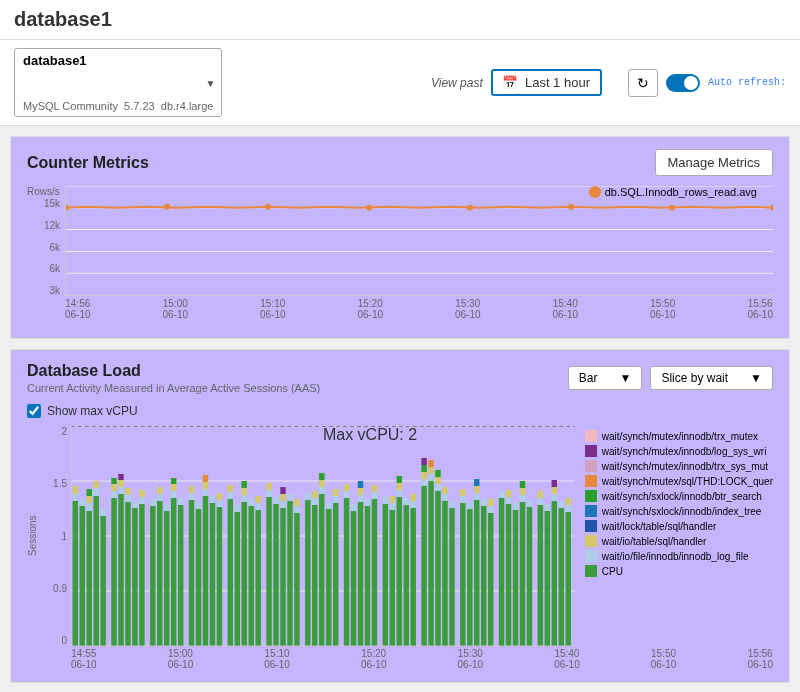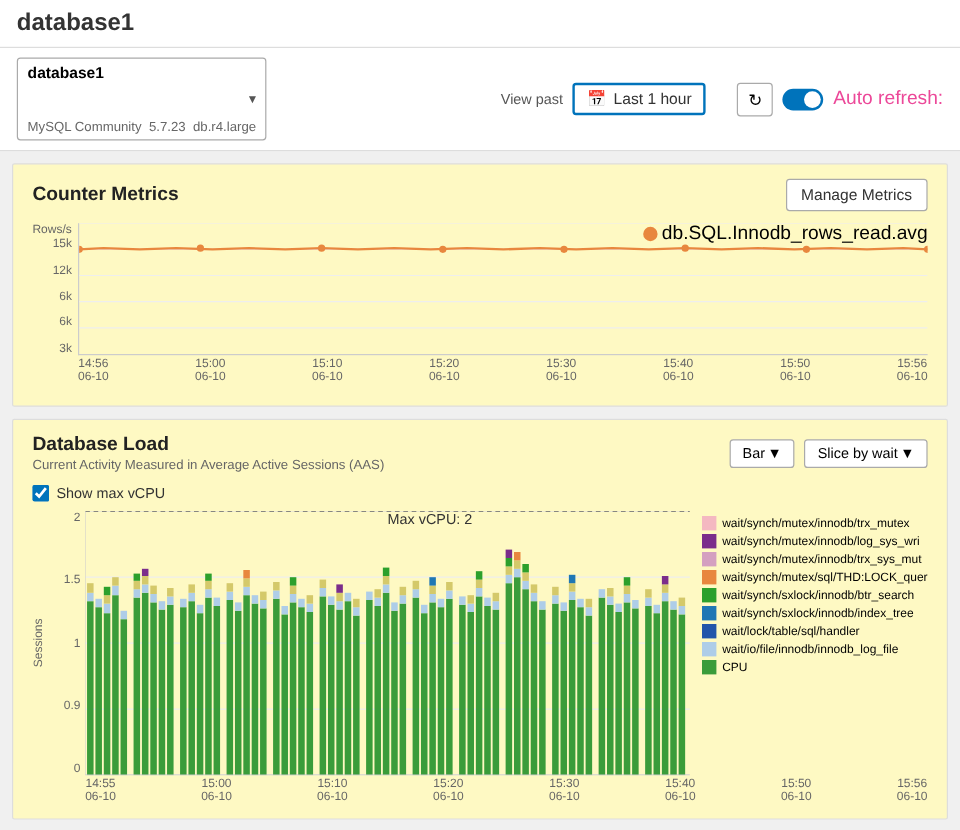--- a/index.html
+++ b/index.html
@@ -46,21 +46,21 @@
       transform: translateY(-50%);
       font-size: 10px;
       color: #555;
     }
     .view-past-group {
       display: flex;
       align-items: center;
       gap: 8px;
       margin-left: auto;
     }
-    .view-past-label { font-size: 12px; color: #555; }
+    .view-past-label { font-size: 12px; color: #555; font-style: italic; }
     .view-past-select {
       border: 2px solid #0073bb;
       border-radius: 3px;
       padding: 4px 10px;
       background: #fff;
       color: #333;
       font-size: 13px;
       display: flex;
       align-items: center;
       gap: 6px;
@@ -96,24 +96,24 @@
     .toggle-switch::after {
       content: '';
       position: absolute;
       width: 14px;
       height: 14px;
       background: #fff;
       border-radius: 50%;
       top: 2px;
       right: 2px;
     }
-    .auto-refresh-label { font-size: 16px; color: #ec4899; }
+    .auto-refresh-label { font-size: 10px; color: #3b82f6; font-family: Liberation Mono, monospace; }
 
     .section {
-      background: #fef9c3;
+      background: #c4b5fd;
       margin: 10px 10px;
       border: 1px solid #ddd;
       border-radius: 2px;
       padding: 12px 16px;
     }
     .section-header {
       display: flex;
       align-items: center;
       justify-content: space-between;
       margin-bottom: 10px;
@@ -178,26 +178,26 @@
     }
     .x-label { text-align: center; }
 
     
     .line-chart-svg {
       width: 100%;
       height: 100%;
     }
     .chart-legend {
       position: absolute;
-      right: 0;
+      right: 16px;
       top: 0;
       display: flex;
       align-items: center;
       gap: 4px;
-      font-size: 16px;
+      font-size: 11px;
     }
     .legend-dot {
       width: 12px;
       height: 12px;
       border-radius: 50%;
     }
 
     
     .db-load-subtitle {
       font-size: 11px;
@@ -211,21 +211,21 @@
     }
     .dropdown-btn {
       border: 1px solid #aaa;
       border-radius: 3px;
       background: #fff;
       padding: 4px 10px;
       font-size: 12px;
       cursor: pointer;
       display: flex;
       align-items: center;
-      gap: 2px;
+      gap: 22px;
     }
     .show-vcpu-row {
       display: flex;
       align-items: center;
       gap: 6px;
       margin: 8px 0;
     }
     .vcpu-checkbox {
       width: 14px;
       height: 14px;
@@ -417,21 +417,21 @@
         <span>2</span>
         <span>1.5</span>
         <span>1</span>
         <span>0.9</span>
         <span>0</span>
       </div>
     </div>
 
     <div style="flex:1; position:relative; height:220px;">
       
-      <div style="position:absolute;top:0;left:50%;font-size:12px;color:#333;z-index:2;">Max vCPU: 2</div>
+      <div style="position:absolute;top:0;left:50%;font-size:16px;color:#333;z-index:2;">Max vCPU: 2</div>
       <svg width="100%" height="220" viewBox="0 0 650 220" preserveAspectRatio="none">
 
         <line x1="0" y1="0" x2="650" y2="0" stroke="#ddd" stroke-width="1"></line>
         <line x1="0" y1="55" x2="650" y2="55" stroke="#eee" stroke-width="1"></line>
         <line x1="0" y1="110" x2="650" y2="110" stroke="#eee" stroke-width="1"></line>
         <line x1="0" y1="165" x2="650" y2="165" stroke="#eee" stroke-width="1"></line>
         <line x1="0" y1="220" x2="650" y2="220" stroke="#ddd" stroke-width="1"></line>
 
         <line x1="0" y1="0" x2="650" y2="0" stroke="#666" stroke-width="1.5" stroke-dasharray="5,4"></line>
 
@@ -714,20 +714,24 @@
       </div>
       <div class="legend-item">
         <div class="legend-color" style="background:#1f77b4;"></div>
         <span>wait/synch/sxlock/innodb/index_tree</span>
       </div>
       <div class="legend-item">
         <div class="legend-color" style="background:#2255aa;"></div>
         <span>wait/lock/table/sql/handler</span>
       </div>
       <div class="legend-item">
+        <div class="legend-color" style="background:#d4c96a;"></div>
+        <span>wait/io/table/sql/handler</span>
+      </div>
+      <div class="legend-item">
         <div class="legend-color" style="background:#aecde8;"></div>
         <span>wait/io/file/innodb/innodb_log_file</span>
       </div>
       <div class="legend-item">
         <div class="legend-color" style="background:#3a9c3a;"></div>
         <span>CPU</span>
       </div>
     </div>
   </div>
 

